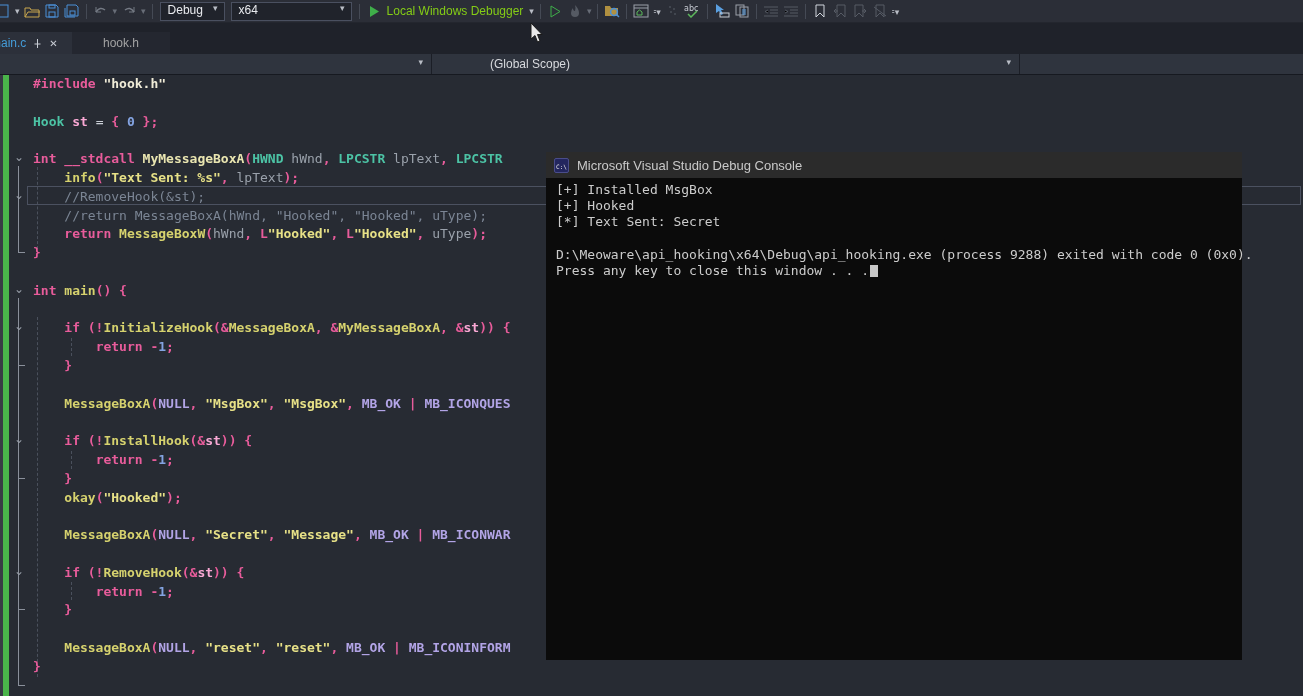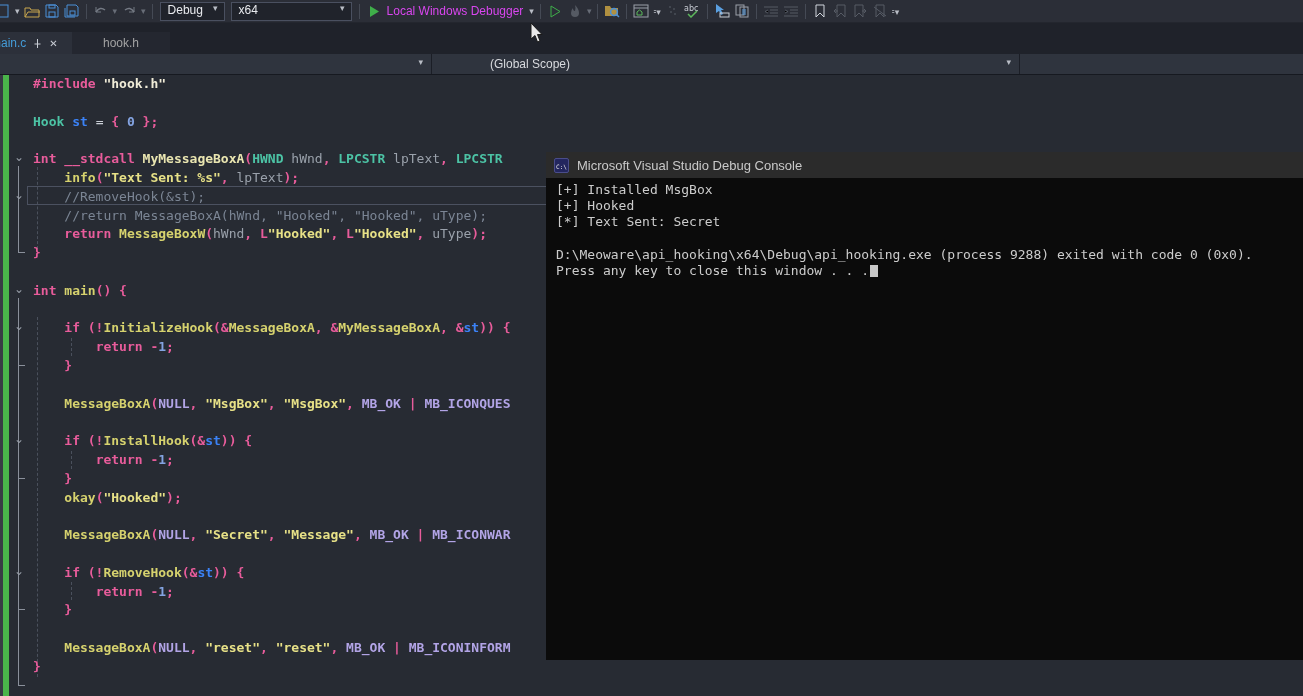--- a/index.html
+++ b/index.html
@@ -9,21 +9,21 @@
   
   .toolbar{position:absolute;left:0;top:0;width:100%;height:22px;background:#2b2e37;
            display:flex;align-items:center;border-bottom:1px solid #23262e;}
   .tb-item{display:flex;align-items:center;justify-content:center;height:18px;min-width:20px;}
   .tb-sep{width:1px;height:15px;background:#454a55;margin:0 4px;}
   .caret{color:#b9bdc6;font-size:9px;padding:0 2px;}
   .caret.dis{color:#686d77;}
   .combo{display:flex;align-items:flex-start;height:17px;background:#20232b;border:1px solid #4a5060;
          color:#e8eaee;font-size:12px;padding:0 4px 0 7px;margin:0 3px;}
   .combo .caret{margin-left:auto;}
-  .run-label{color:#d946ef;font-size:12px;margin:0 4px 0 3px;}
+  .run-label{color:#84cc16;font-size:12px;margin:0 4px 0 3px;}
   .icon-svg{display:block;}
 
   
   .tabstrip{position:absolute;left:0;top:23px;width:100%;height:31px;background:#1f222a;}
   .tab{position:absolute;bottom:0;height:22px;display:flex;align-items:center;font-size:12px;padding:0 7px;}
   .tab.active{background:#2c303a;color:#449cd8;}
   .tab.inactive{background:#242730;color:#a3a3a3;}
   .tab .pin,.tab .close{margin-left:7px;display:flex;align-items:center;}
   .tab .close{color:#c8ccd4;font-size:10px;}
 
@@ -52,26 +52,26 @@
   .tk-op{color:#e85c9b;font-weight:bold}
   .tk-fn{color:#d6d26e;font-weight:bold}
   .tk-fnb{color:#e9e5b0;font-weight:bold}
   .tk-ty{color:#4cc3a5;font-weight:bold}
   .tk-pm{color:#9aa1ab}
   .tk-st{color:#e7e187;font-weight:bold}
   .tk-sti{color:#f0ecd8;font-weight:bold}
   .tk-mc{color:#b2a4e6;font-weight:bold}
   .tk-nm{color:#84a4e2;font-weight:bold}
   .tk-eq{color:#ccd1d9}
-  .tk-vr{color:#3b82f6;font-weight:bold}
+  .tk-vr{color:#f9a8d4;font-weight:bold}
   .tk-cm{color:#7b8594}
   .tk-pl{color:#c8ccd4}
 
   
-  .console{position:absolute;left:546px;top:152px;width:757px;height:508px;background:#0b0b0b;}
+  .console{position:absolute;left:546px;top:152px;width:696px;height:508px;background:#0b0b0b;}
   .console-titlebar{height:26px;background:#2b2b2b;display:flex;align-items:center;padding-left:8px;}
   .console-app-icon{width:15px;height:15px;background:#23265e;border:1px solid #4a4d8a;border-radius:2px;
         color:#e8e8e8;font-size:6px;line-height:15px;text-align:center;
         font-family:"DejaVu Sans Mono",monospace;box-sizing:border-box;}
   .console-title{color:#c9c9c9;font-size:13px;margin-left:8px;}
   #console-lines{padding:4px 0 0 10px;font-family:"DejaVu Sans Mono","Liberation Mono",monospace;
         font-size:13px;color:#cccccc;}
   .con-line{height:16.2px;line-height:16.2px;white-space:pre;}
   .con-cursor{display:inline-block;width:8px;height:12px;background:#c8c8c8;vertical-align:-2px;margin-left:1px;}
 

